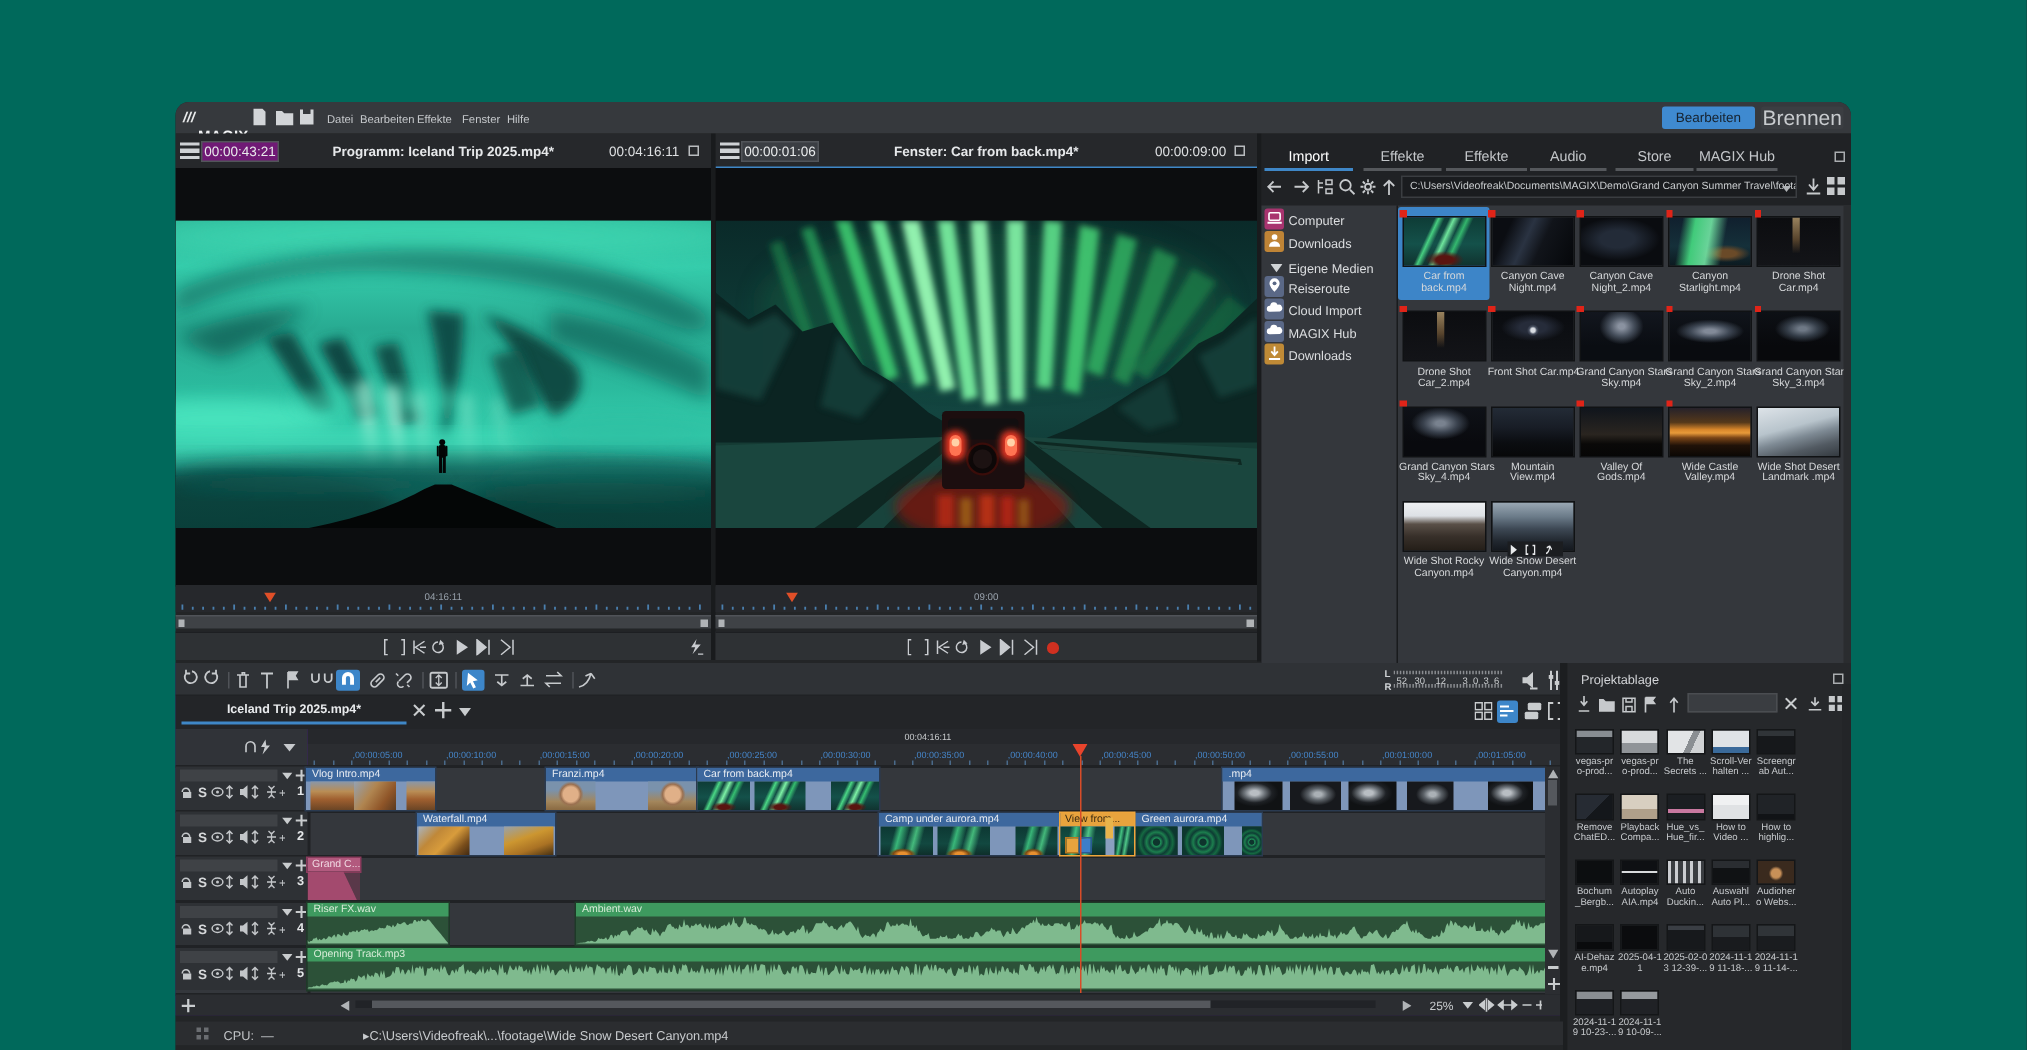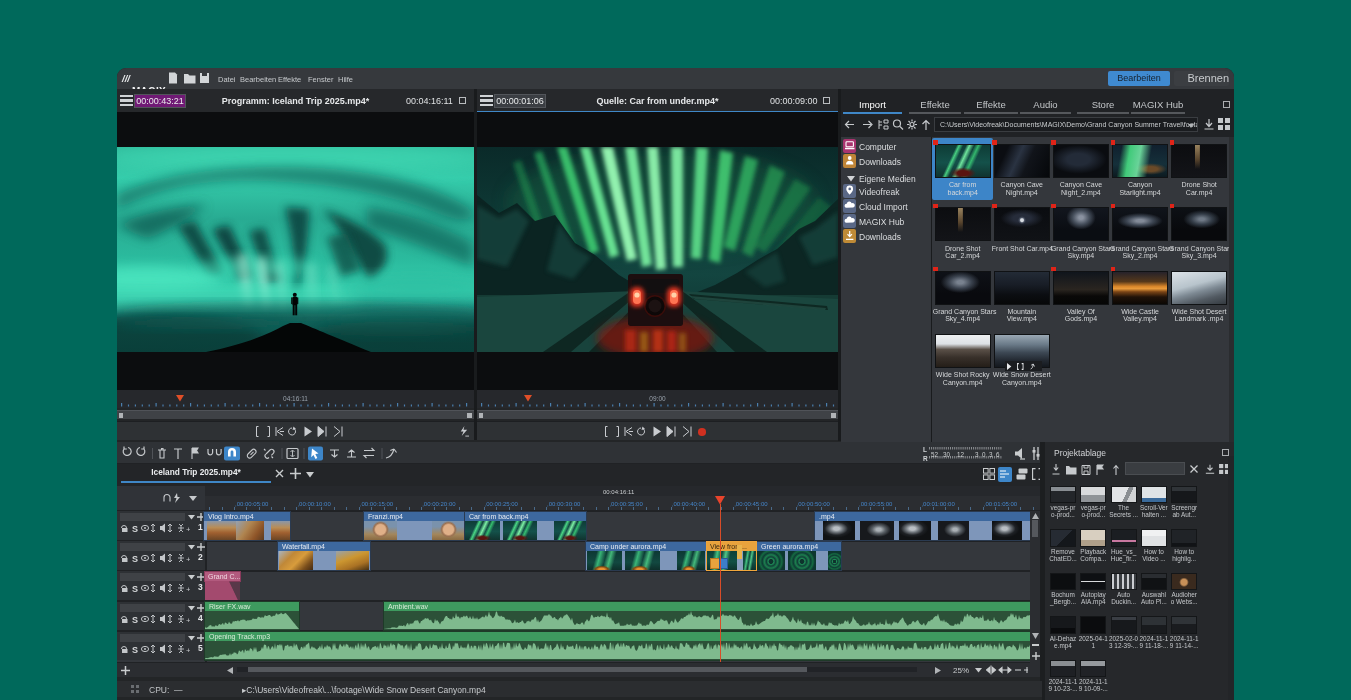--- a/index.html
+++ b/index.html
@@ -15,38 +15,38 @@
   <path d="M2 1.5 h6 l2 2 v9 h-8 z" fill="#d2d5d8" stroke="none"></path>
   <path d="M17 3 h4 l1.5 1.5 h6 v8 h-11.5 z" fill="#d2d5d8" stroke="none"></path>
   <path d="M33 2 h9 v10 h-9 z M35 2 v3 h5 v-3 M35 9 h5 v3 h-5" fill="#d2d5d8" stroke="none"></path>
  </svg>
  <span class="a" style="left:101px;top:6.5px;color:#c6c9cc;font-size:7.5px">Datei</span>
  <span class="a" style="left:123px;top:6.5px;color:#c6c9cc;font-size:7.5px">Bearbeiten</span>
  <span class="a" style="left:161px;top:6.5px;color:#c6c9cc;font-size:7.5px">Effekte</span>
  <span class="a" style="left:191px;top:6.5px;color:#c6c9cc;font-size:7.5px">Fenster</span>
  <span class="a" style="left:221px;top:6.5px;color:#c6c9cc;font-size:7.5px">Hilfe</span>
  <div class="a" style="left:991px;top:3px;width:62px;height:15px;background:#3f8ad0;border-radius:2px;color:#16222e;font-size:9px;text-align:center;line-height:15px">Bearbeiten</div>
- <div class="a" style="left:1057px;top:3px;width:55px;height:15px;background:#3b3e42;border-radius:2px;color:#c8cbce;font-size:11px;text-align:right;line-height:15px">Brennen</div>
+ <div class="a" style="left:1057px;top:3px;width:55px;height:15px;background:#3b3e42;border-radius:2px;color:#c8cbce;font-size:14px;text-align:center;line-height:15px">Brennen</div>
 </div>
 
 <div class="a" style="left:0px;top:21px;width:357px;height:23px;background:#26282b">
       <div class="a" style="left:3px;top:6px;width:13px;height:2.4px;background:#cfd2d5"></div>
       <div class="a" style="left:3px;top:10.3px;width:13px;height:2.4px;background:#cfd2d5"></div>
       <div class="a" style="left:3px;top:14.6px;width:13px;height:2.4px;background:#cfd2d5"></div>
       <div class="a" style="left:17px;top:4.5px;width:52px;height:14px;background:#701a75;border:1px solid #52555a;color:#e9ebec;font-size:9px;line-height:12.5px;text-align:center">00:00:43:21</div>
       <div class="a" style="left:0;top:7px;width:357px;text-align:center;color:#e6e8ea;font-size:9px;font-weight:bold">Programm: Iceland Trip 2025.mp4*</div>
       <span class="a" style="left:289px;top:7px;color:#dee0e2;font-size:9px">00:04:16:11</span>
       <div class="a" style="left:342px;top:8px;width:7px;height:7px;border:1px solid #b9bcbf"></div>
     </div>
 <div class="a" style="left:360px;top:21px;width:361px;height:23px;background:#26282b">
       <div class="a" style="left:3px;top:6px;width:13px;height:2.4px;background:#cfd2d5"></div>
       <div class="a" style="left:3px;top:10.3px;width:13px;height:2.4px;background:#cfd2d5"></div>
       <div class="a" style="left:3px;top:14.6px;width:13px;height:2.4px;background:#cfd2d5"></div>
       <div class="a" style="left:17px;top:4.5px;width:52px;height:14px;background:#3b3e43;border:1px solid #52555a;color:#e9ebec;font-size:9px;line-height:12.5px;text-align:center">00:00:01:06</div>
-      <div class="a" style="left:0;top:7px;width:361px;text-align:center;color:#e6e8ea;font-size:9px;font-weight:bold">Quelle: Car from under.mp4*</div>
+      <div class="a" style="left:0;top:7px;width:361px;text-align:center;color:#e6e8ea;font-size:9px;font-weight:bold">Fenster: Car from back.mp4*</div>
       <span class="a" style="left:293px;top:7px;color:#dee0e2;font-size:9px">00:00:09:00</span>
       <div class="a" style="left:346px;top:8px;width:7px;height:7px;border:1px solid #b9bcbf"></div>
       <div class="a" style="left:0;top:21.5px;width:361px;height:1.5px;background:#3f87c7"></div>
     </div>
 <div class="a" style="left:357px;top:21px;width:3px;height:351px;background:#191b1d"></div>
 <div class="a" style="left:721px;top:21px;width:3px;height:352px;background:#191b1d"></div>
 <div class="a" style="left:0;top:44px;width:357px;height:279px;background:#0c0d0f"></div>
 <div class="a" style="left:360px;top:44px;width:361px;height:279px;background:#0c0d0f"></div>
 
 <svg class="a" style="left:0;top:79px" width="357" height="205" viewBox="0 0 357 205">
@@ -403,21 +403,21 @@
 <span class="a" style="left:18px;top:68px;font-size:8.5px;color:#dcdee0">Downloads</span>
 <svg class="a" style="left:6px;top:87px" width="8" height="6">
         <path d="M0 0 h8 l-4 5.5 z" fill="#d0d3d6"></path>
       </svg>
 <span class="a" style="left:18px;top:84.5px;font-size:8.5px;color:#dcdee0">Eigene Medien</span>
 <div class="a" style="left:1.5px;top:95px;width:13.5px;height:13.5px;background:#5a6886;border-radius:2px"></div>
 <svg class="a" style="left:1.5px;top:95px" width="13.5" height="13.5" viewBox="0 0 13.5 13.5">
         <path d="M6.7 1.5 a3.4 3.4 0 0 1 3.4 3.4 c0 2.4 -3.4 5.6 -3.4 5.6 s-3.4 -3.2 -3.4 -5.6 a3.4 3.4 0 0 1 3.4 -3.4 z" fill="#fff"></path>
         <circle cx="6.7" cy="4.9" r="1.3" fill="#5a6886"></circle>
       </svg>
-<span class="a" style="left:18px;top:98px;font-size:8.5px;color:#dcdee0">Videofreak</span>
+<span class="a" style="left:18px;top:98px;font-size:8.5px;color:#dcdee0">Reiseroute</span>
 <div class="a" style="left:1.5px;top:110px;width:13.5px;height:13.5px;background:#5a6886;border-radius:2px"></div>
 <svg class="a" style="left:1.5px;top:110px" width="13.5" height="13.5" viewBox="0 0 13.5 13.5">
         <path d="M3.4 8.8 a2 2 0 0 1 0.3-4 a2.6 2.6 0 0 1 5-0.6 a1.9 1.9 0 0 1 1.6 4.4 z" fill="#fff"></path>
       </svg>
 <span class="a" style="left:18px;top:113px;font-size:8.5px;color:#dcdee0">Cloud Import</span>
 <div class="a" style="left:1.5px;top:125px;width:13.5px;height:13.5px;background:#5a6886;border-radius:2px"></div>
 <svg class="a" style="left:1.5px;top:125px" width="13.5" height="13.5" viewBox="0 0 13.5 13.5">
         <path d="M3.4 8.8 a2 2 0 0 1 0.3-4 a2.6 2.6 0 0 1 5-0.6 a1.9 1.9 0 0 1 1.6 4.4 z" fill="#fff"></path>
       </svg>
 <span class="a" style="left:18px;top:128px;font-size:8.5px;color:#dcdee0">MAGIX Hub</span>

